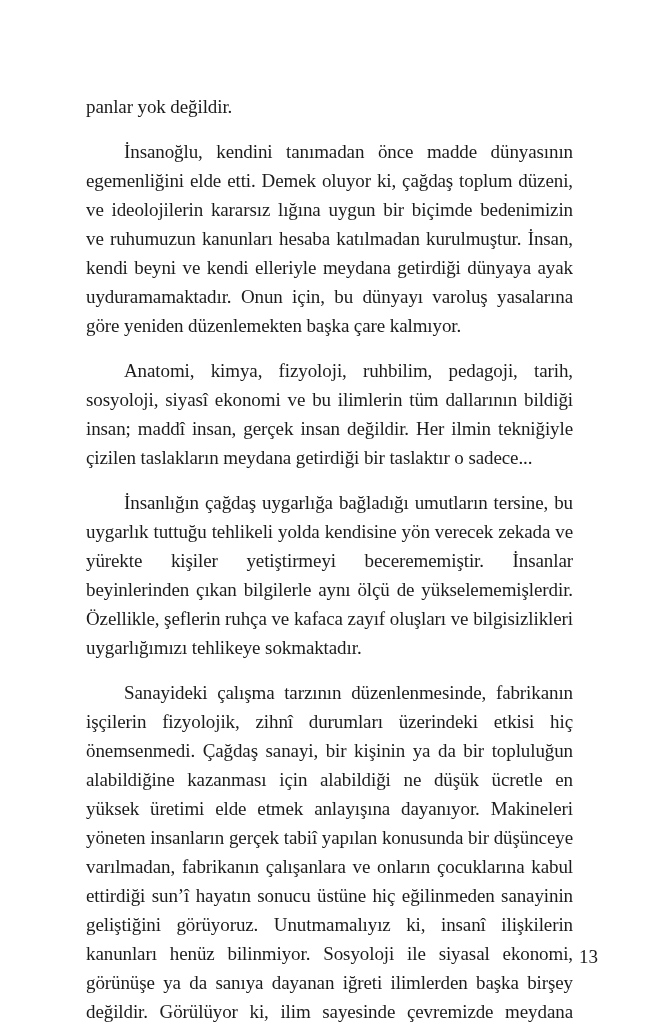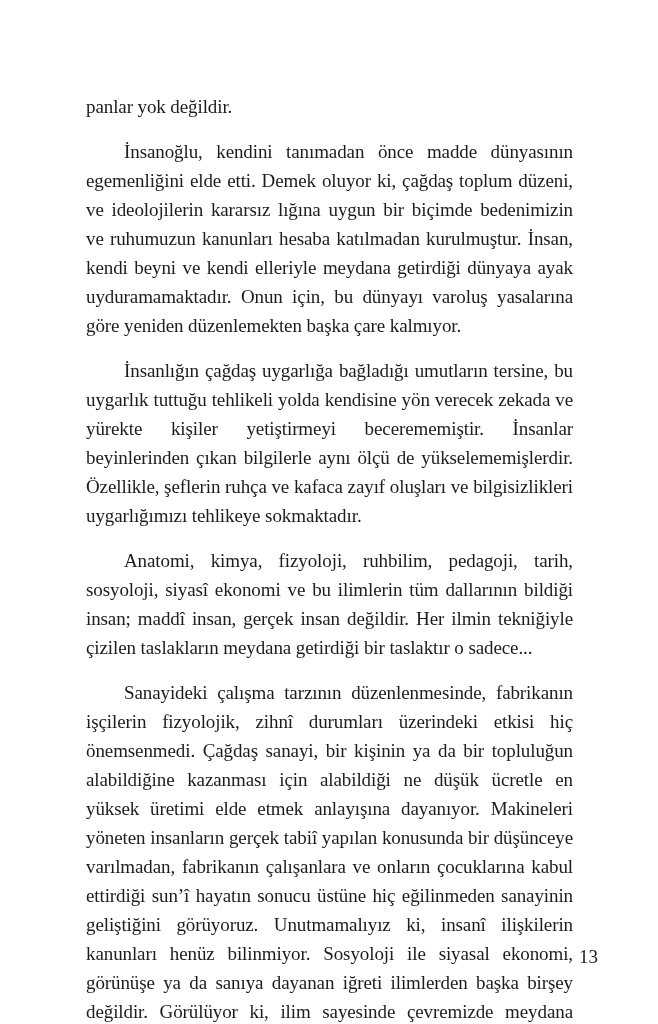--- a/index.html
+++ b/index.html
@@ -46,19 +46,19 @@
     margin-left: 25px;
   }
 </style>
 </head>
 <body>
 
 <main class="page">
   <div class="text-block">
     <p class="para continuation">panlar yok değildir.</p>
     <p class="para">İnsanoğlu, kendini tanımadan önce madde dünyasının egemenliğini elde etti. Demek oluyor ki, çağdaş toplum düzeni, ve ideolojilerin kararsız lığına uygun bir biçimde bedenimizin ve ruhumuzun kanunları hesaba katılmadan kurulmuştur. İnsan, kendi beyni ve kendi elleriyle meydana getirdiği dünyaya ayak uyduramamaktadır. Onun için, bu dünyayı varoluş yasalarına göre yeniden düzenlemekten başka çare kalmıyor.</p>
+    <p class="para">Anatomi, kimya, fizyoloji, ruhbilim, pedagoji, tarih, sosyoloji, siyasî ekonomi ve bu ilimlerin tüm dallarının bildiği insan; maddî insan, gerçek insan değildir. Her ilmin tekniğiyle çizilen taslakların meydana getirdiği bir taslaktır o sadece...</p>
     <p class="para">İnsanlığın çağdaş uygarlığa bağladığı umutların tersine, bu uygarlık tuttuğu tehlikeli yolda kendisine yön verecek zekada ve yürekte kişiler yetiştirmeyi becerememiştir. İnsanlar beyinlerinden çıkan bilgilerle aynı ölçü de yükselememişlerdir. Özellikle, şeflerin ruhça ve kafaca zayıf oluşları ve bilgisizlikleri uygarlığımızı tehlikeye sokmaktadır.</p>
-    <p class="para">Anatomi, kimya, fizyoloji, ruhbilim, pedagoji, tarih, sosyoloji, siyasî ekonomi ve bu ilimlerin tüm dallarının bildiği insan; maddî insan, gerçek insan değildir. Her ilmin tekniğiyle çizilen taslakların meydana getirdiği bir taslaktır o sadece...</p>
     <p class="para">Sanayideki çalışma tarzının düzenlenmesinde, fabrikanın işçilerin fizyolojik, zihnî durumları üzerindeki etkisi hiç önemsenmedi. Çağdaş sanayi, bir kişinin ya da bir topluluğun alabildiğine kazanması için alabildiği ne düşük ücretle en yüksek üretimi elde etmek anlayışına dayanıyor. Makineleri yöneten insanların gerçek tabiî yapılan konusunda bir düşünceye varılmadan, fabrikanın çalışanlara ve onların çocuklarına kabul ettirdiği sun’î hayatın sonucu üstüne hiç eğilinmeden sanayinin geliştiğini görüyoruz. Unutmamalıyız ki, insanî ilişkilerin kanunları henüz bilinmiyor. Sosyoloji ile siyasal ekonomi, görünüşe ya da sanıya dayanan iğreti ilimlerden başka birşey değildir. Görülüyor ki, ilim sayesinde çevremizde meydana getirmeyi başardığımız ortam bize uymamaktadır. Çünkü bu insanoğlunun tabiî yapısını yeterince tanımadan ve ona ilgi gösterilmeden, rastgele meydana getirilmiş bir ortamdır.</p>
 
   </div>
   <div class="page-number">13</div>
 </main>
 
 </body></html>

